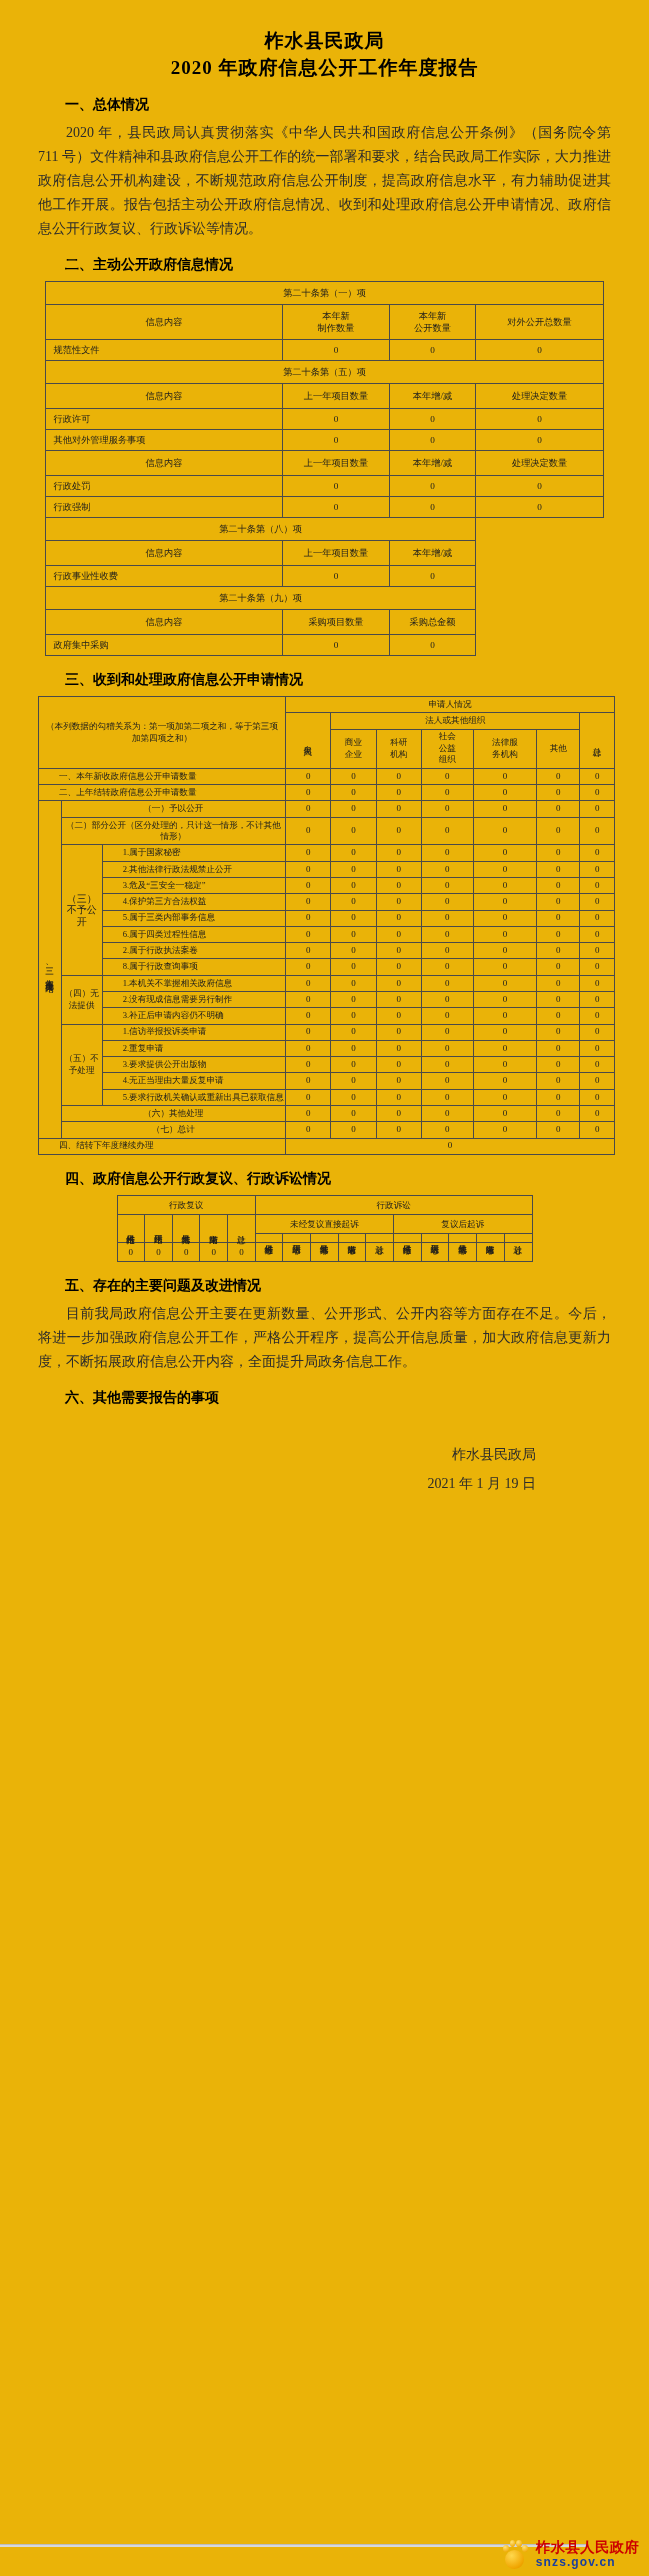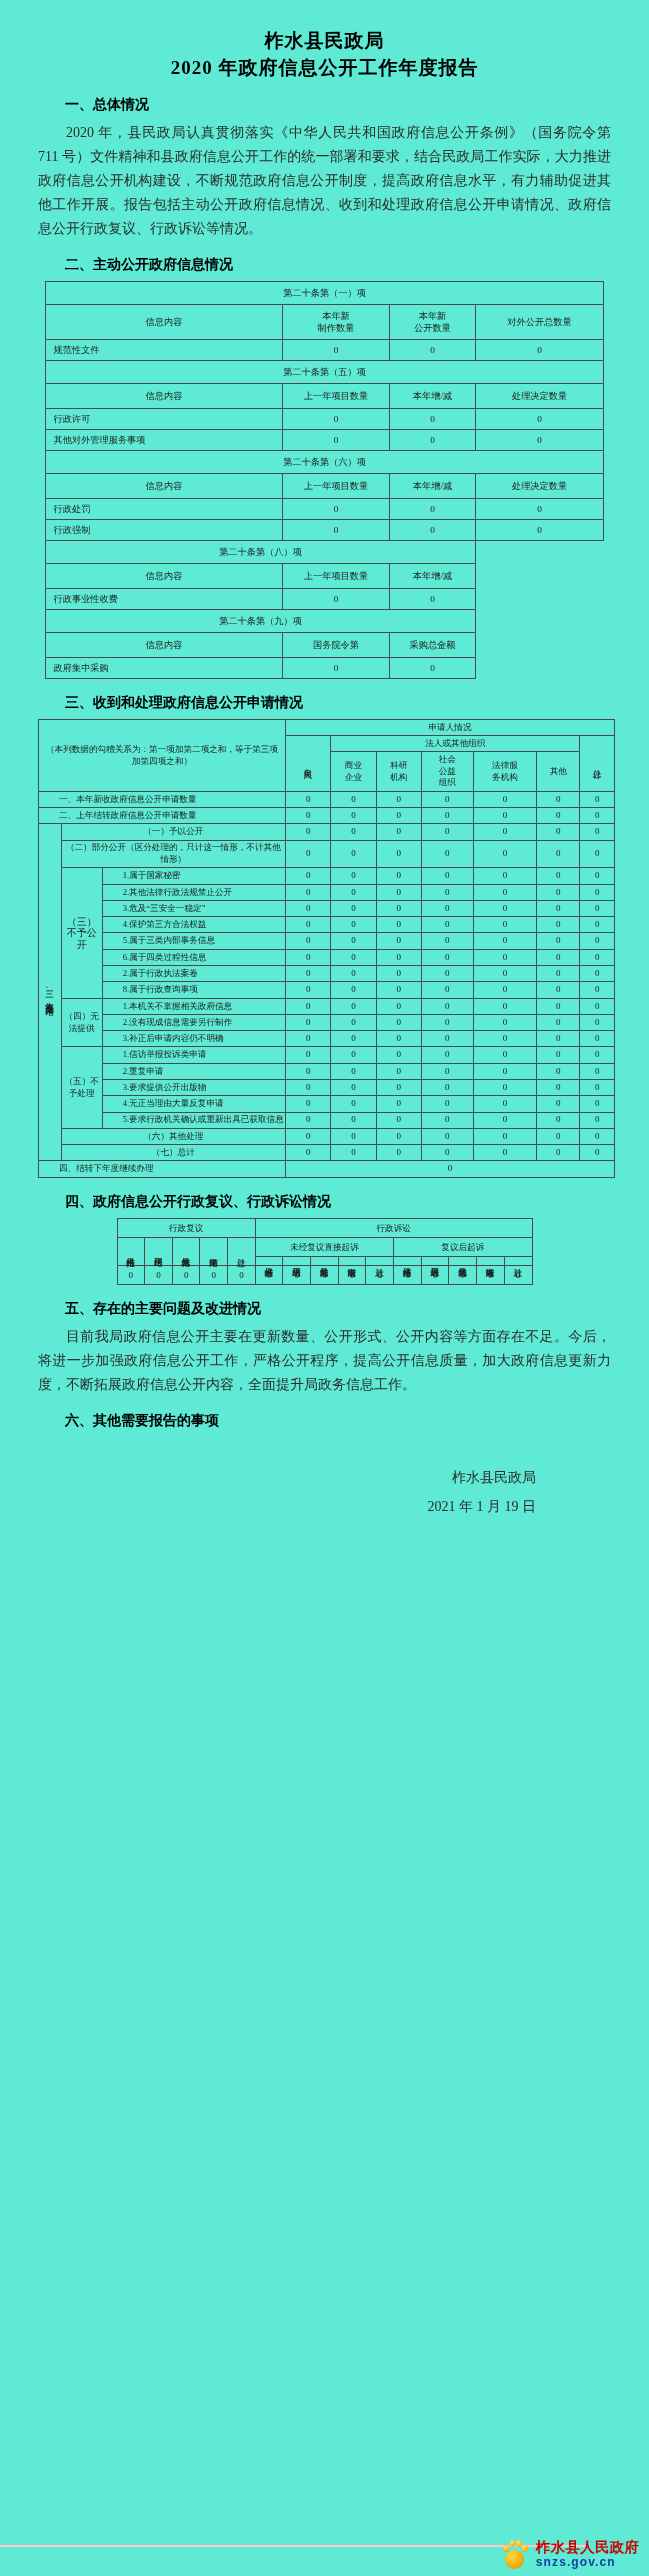--- a/index.html
+++ b/index.html
@@ -12,21 +12,21 @@
     font-family: "Liberation Serif", "DejaVu Serif", serif;
     color: #1a1a1a;
     -webkit-font-smoothing: none;
   }
   .page {
     position: relative;
     width: 649px;
     min-height: 2576px;
     box-sizing: border-box;
     padding: 21px 38px 0 38px;
-    background: #5eead4;
+    background: #eab308;
   }
   .doc-title {
     text-align: center;
     font-family: "Liberation Serif", "DejaVu Serif", serif;
     font-weight: bold;
     font-size: 19px;
     line-height: 27px;
     letter-spacing: 1px;
     margin: 0;
     padding-top: 5.7px;
@@ -225,23 +225,20 @@
             <td>0</td>
             <td>0</td>
           </tr>
           <tr>
             <td class="lbl">其他对外管理服务事项</td>
             <td>0</td>
             <td>0</td>
             <td>0</td>
           </tr>
           <tr>
-            <td class="span-head" colspan="4">第二十条第（六）项</td>
-          </tr>
-          <tr>
             <td class="hdr">信息内容</td>
             <td class="hdr">上一年项目数量</td>
             <td class="hdr">本年增/减</td>
             <td class="hdr">处理决定数量</td>
           </tr>
           <tr>
             <td class="lbl">行政处罚</td>
             <td>0</td>
             <td>0</td>
             <td>0</td>
@@ -263,21 +260,21 @@
           <tr>
             <td class="lbl">行政事业性收费</td>
             <td>0</td>
             <td>0</td>
           </tr>
           <tr>
             <td class="span-head" colspan="3">第二十条第（九）项</td>
           </tr>
           <tr>
             <td class="hdr">信息内容</td>
-            <td class="hdr">国务院令第</td>
+            <td class="hdr">采购项目数量</td>
             <td class="hdr">采购总金额</td>
           </tr>
           <tr>
             <td class="lbl">政府集中采购</td>
             <td>0</td>
             <td>0</td>
           </tr>
         </tbody>
     </table>
   </div>

